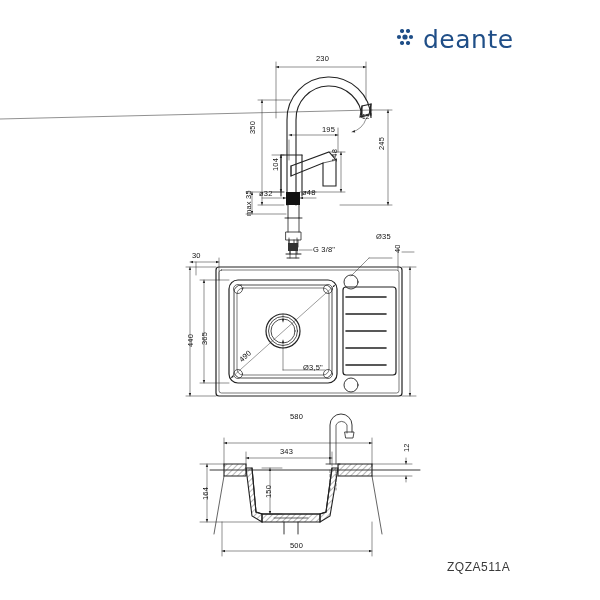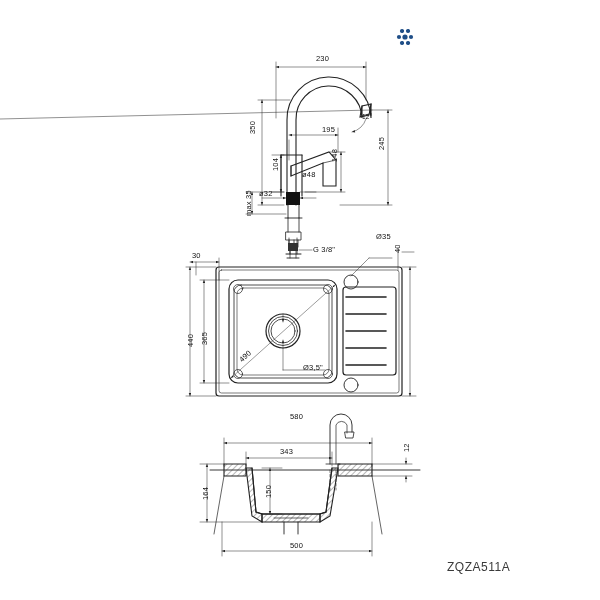--- a/index.html
+++ b/index.html
@@ -37,20 +37,21 @@
       <circle cx="10" cy="11" r="2.6"></circle>
       <circle cx="16" cy="11" r="2.1"></circle>
       <circle cx="7" cy="17" r="2.1"></circle>
       <circle cx="13" cy="17" r="2.1"></circle>
       <rect x="6" y="3.5" width="2.6" height="3" transform="rotate(30 7 5)"></rect>
       <rect x="12" y="3.5" width="2.6" height="3" transform="rotate(-30 13 5)"></rect>
       <rect x="6" y="15.5" width="2.6" height="3" transform="rotate(-30 7 17)"></rect>
       <rect x="12" y="15.5" width="2.6" height="3" transform="rotate(30 13 17)"></rect>
     </g>
   </svg>
+  <div class="logo-text">deante</div>
 
   <svg width="600" height="600" viewBox="0 0 600 600" style="position:absolute;left:0;top:0;">
     <defs>
       <marker id="ar" markerWidth="7" markerHeight="7" refX="6" refY="2.5" orient="auto">
           <path d="M0,0 L6,2.5 L0,5 z" fill="#222"></path>
         </marker>
       <marker id="arS" markerWidth="7" markerHeight="7" refX="0" refY="2.5" orient="auto">
           <path d="M6,0 L0,2.5 L6,5 z" fill="#222"></path>
         </marker>
       <pattern id="hatch" width="4" height="4" patternUnits="userSpaceOnUse" patternTransform="rotate(45)">
@@ -260,21 +261,21 @@
     </g>
   </svg>
 
   <div class="dim" style="left:316px;top:55px;">230</div>
   <div class="dim vert" style="left:249px;top:134px;">350</div>
   <div class="dim" style="left:322px;top:126px;">195</div>
   <div class="dim vert" style="left:378px;top:150px;">245</div>
   <div class="dim vert" style="left:331px;top:162px;">148</div>
   <div class="dim vert" style="left:272px;top:171px;">104</div>
   <div class="dim" style="left:259px;top:190px;">ø32</div>
-  <div class="dim" style="left:302px;top:171px;">ø48</div>
+  <div class="dim" style="left:302px;top:189px;">ø48</div>
   <div class="dim vert" style="left:245px;top:216px;">max 35</div>
   <div class="dim" style="left:362px;top:114px;font-size:6.5px;">12°</div>
   <div class="dim" style="left:313px;top:246px;">G 3/8"</div>
 
   <div class="dim" style="left:192px;top:252px;">30</div>
   <div class="dim" style="left:376px;top:233px;">Ø35</div>
   <div class="dim vert" style="left:394px;top:253px;">40</div>
   <div class="dim vert" style="left:187px;top:347px;">440</div>
   <div class="dim vert" style="left:201px;top:345px;">365</div>
   <div class="dim" style="left:238px;top:358px;transform:rotate(-42deg);transform-origin:left top;">490</div>

